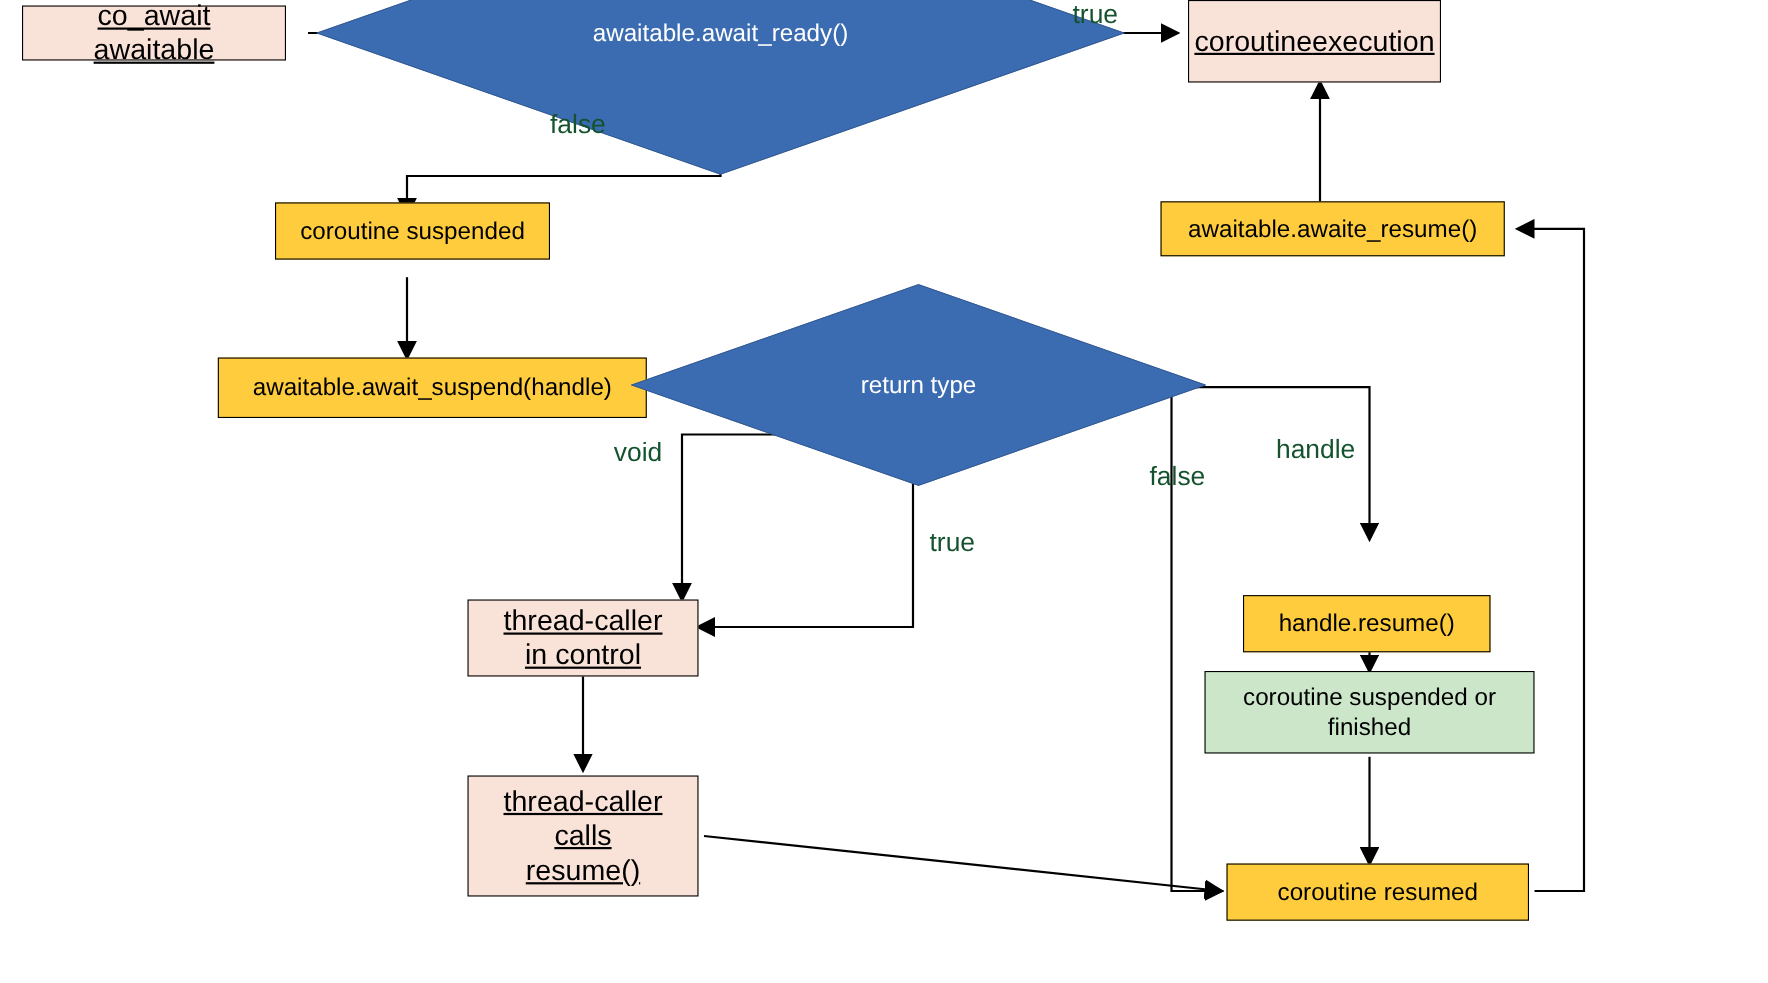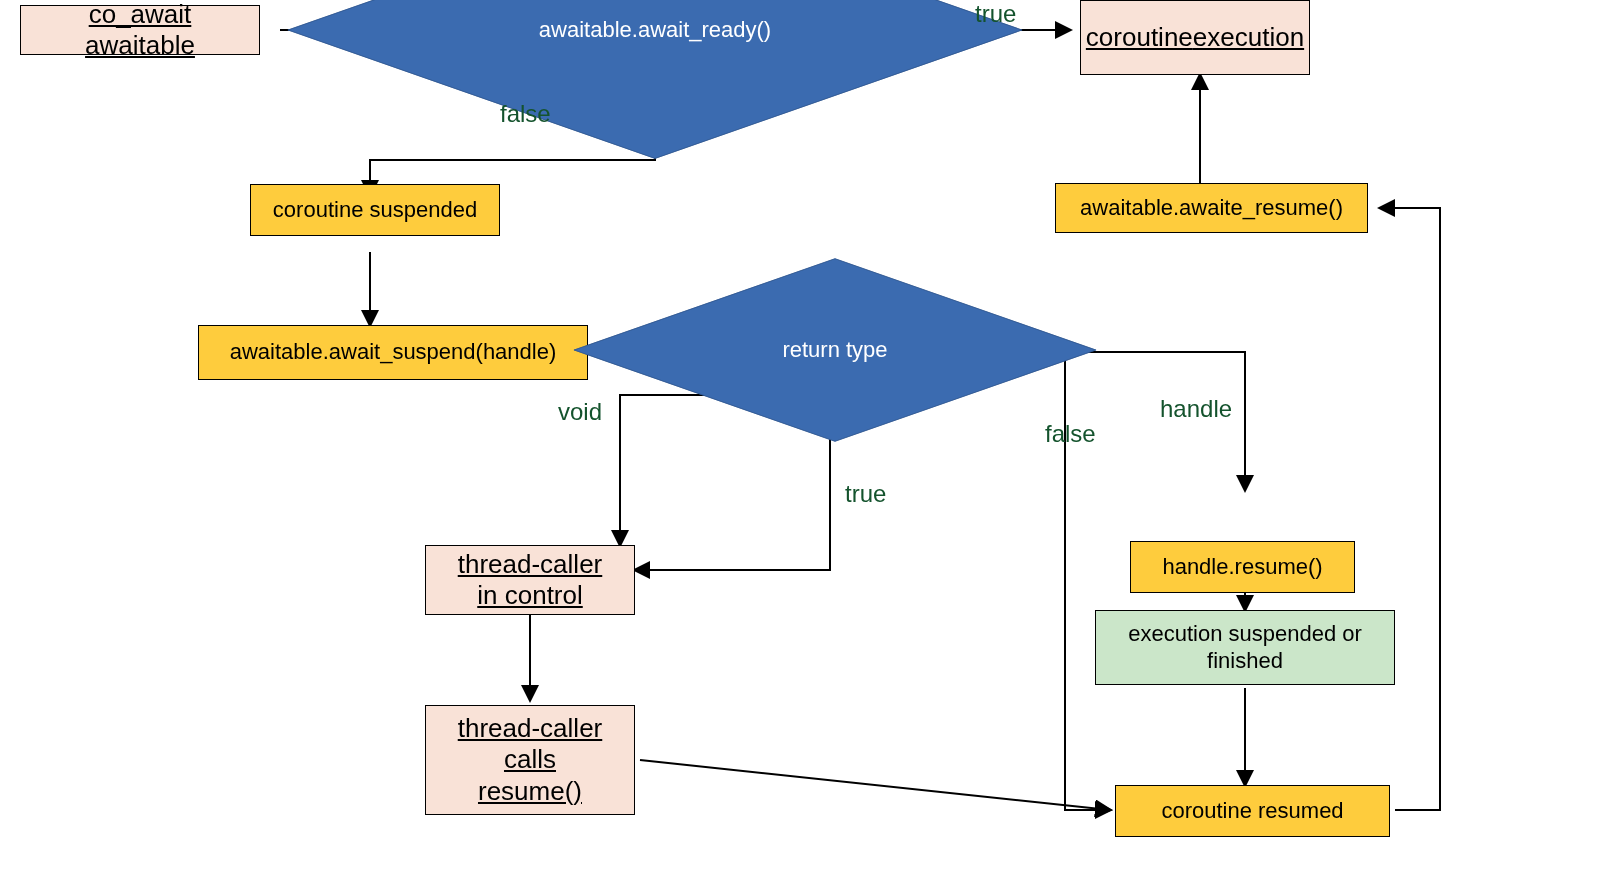--- a/index.html
+++ b/index.html
@@ -147,21 +147,21 @@
 
   <div class="node pink" style="left:425px; top:705px; width:210px; height:110px; flex-direction:column;">
     <span>thread-caller</span>
     <span>calls</span>
     <span>resume()</span>
   </div>
 
   <div class="node yellow" style="left:1130px; top:493px; width:225px; height:52px;margin-top:48px;">handle.resume()</div>
 
   <div class="node green" style="left:1095px; top:610px; width:300px; height:75px; flex-direction:column;">
-    <span>execution suspended or</span>
+    <span>coroutine suspended or</span>
     <span>finished</span>
   </div>
 
   <div class="node yellow" style="left:1115px; top:785px; width:275px; height:52px;">coroutine resumed</div>
 
   <div class="edge-label" style="left:975px; top:0px;">true</div>
   <div class="edge-label" style="left:500px; top:100px;">false</div>
   <div class="edge-label" style="left:558px; top:398px;">void</div>
   <div class="edge-label" style="left:845px; top:480px;">true</div>
   <div class="edge-label" style="left:1045px; top:420px;">false</div>

